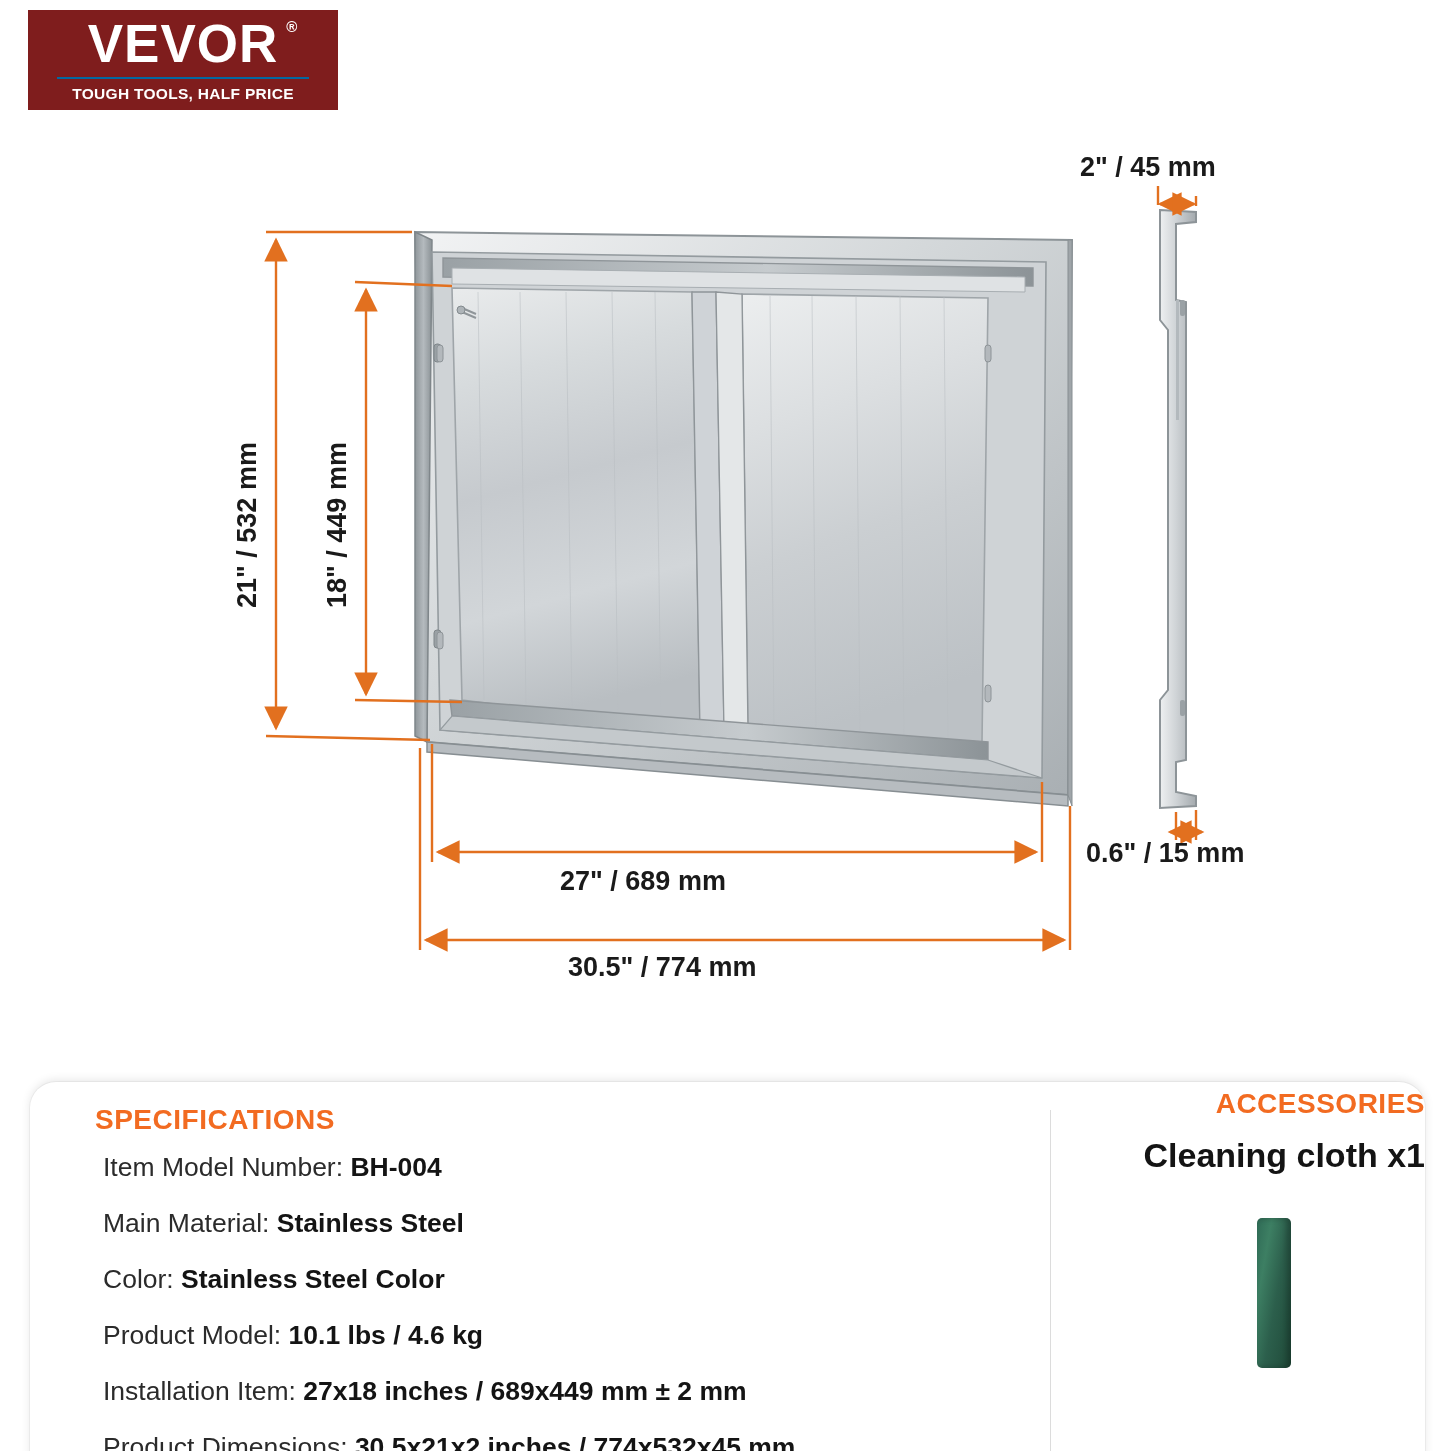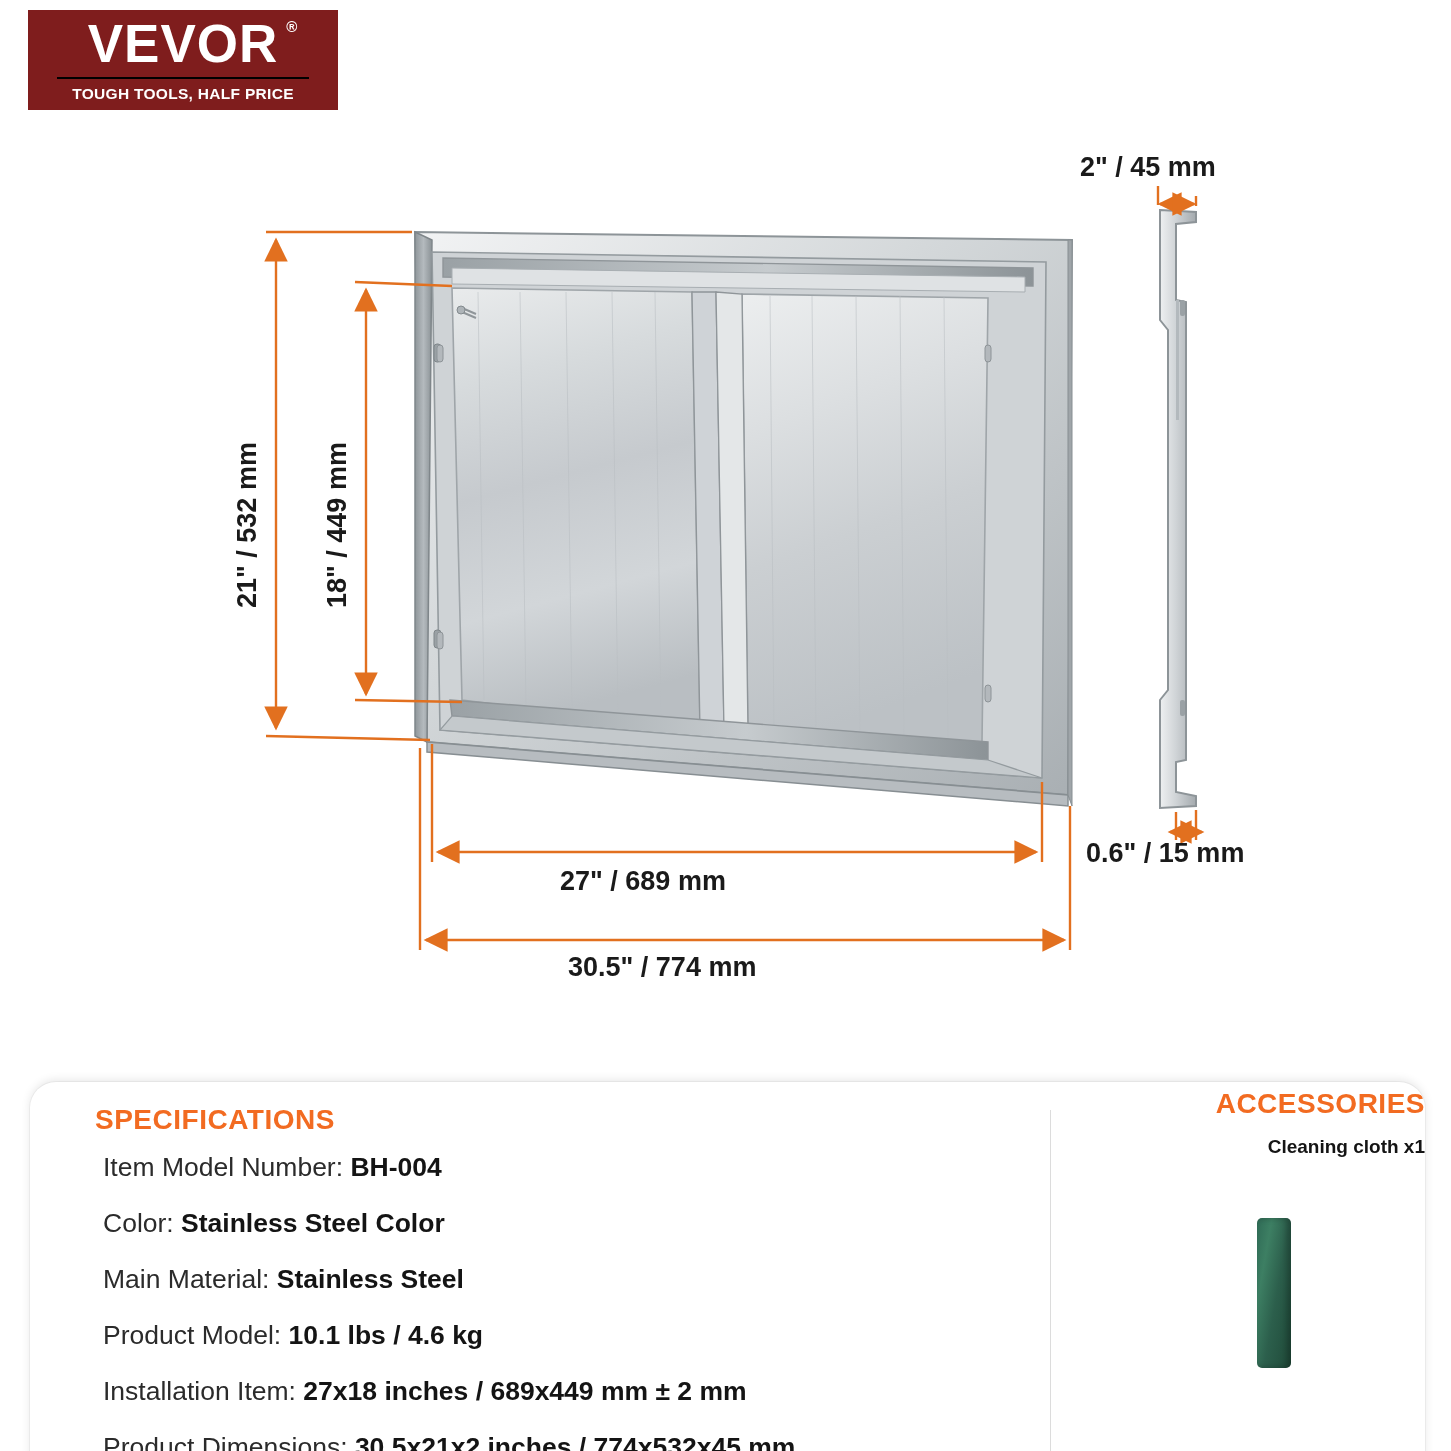--- a/index.html
+++ b/index.html
@@ -39,21 +39,21 @@
     position: absolute;
     right: -20px;
     top: 2px;
   }
   .logo-tag {
     color: #ffffff;
     font-size: 15.5px;
     font-weight: bold;
     letter-spacing: 0.3px;
     margin-top: 7px;
-    border-top: 2px solid #000000;
+    border-top: 2px solid #0369a1;
     padding-top: 6px;
     width: 252px;
     text-align: center;
   }
 
   
   .diagram { position: absolute; left: 0; top: 0; width: 1451px; height: 1060px; }
   .dim-label {
     position: absolute;
     font-weight: bold;
@@ -94,21 +94,21 @@
     font-size: 26.5px;
     color: #2b2b2b;
     margin: 0 0 25px 0;
     white-space: nowrap;
   }
   .spec-line .k { font-weight: normal; margin-left: 8px; }
   .spec-line .v { font-weight: bold; color: #141414; }
 
   .acc-title { text-align: right; }
   .acc-item {
-    font-size: 19px;
+    font-size: 34px;
     font-weight: bold;
     color: #141414;
     text-align: right;
     white-space: nowrap;
   }
   .cloth {
     position: absolute;
     left: 122px; top: 130px;
     width: 34px; height: 150px;
     border-radius: 5px;
@@ -282,26 +282,26 @@
   <div class="col-divider"></div>
 
   <div class="spec-col">
     <div class="section-title">SPECIFICATIONS</div>
 
     <p class="spec-line">
       <span class="k">Item Model Number:</span>
       <span class="v">BH-004</span>
     </p>
     <p class="spec-line">
+      <span class="k">Main Material:</span>
+      <span class="v">Stainless Steel</span>
+    </p>
+    <p class="spec-line">
       <span class="k">Color:</span>
       <span class="v">Stainless Steel Color</span>
-    </p>
-    <p class="spec-line">
-      <span class="k">Main Material:</span>
-      <span class="v">Stainless Steel</span>
     </p>
     <p class="spec-line">
       <span class="k">Product Model:</span>
       <span class="v">10.1 lbs / 4.6 kg</span>
     </p>
     <p class="spec-line">
       <span class="k">Installation Item:</span>
       <span class="v">27x18 inches / 689x449 mm ± 2 mm</span>
     </p>
     <p class="spec-line">

